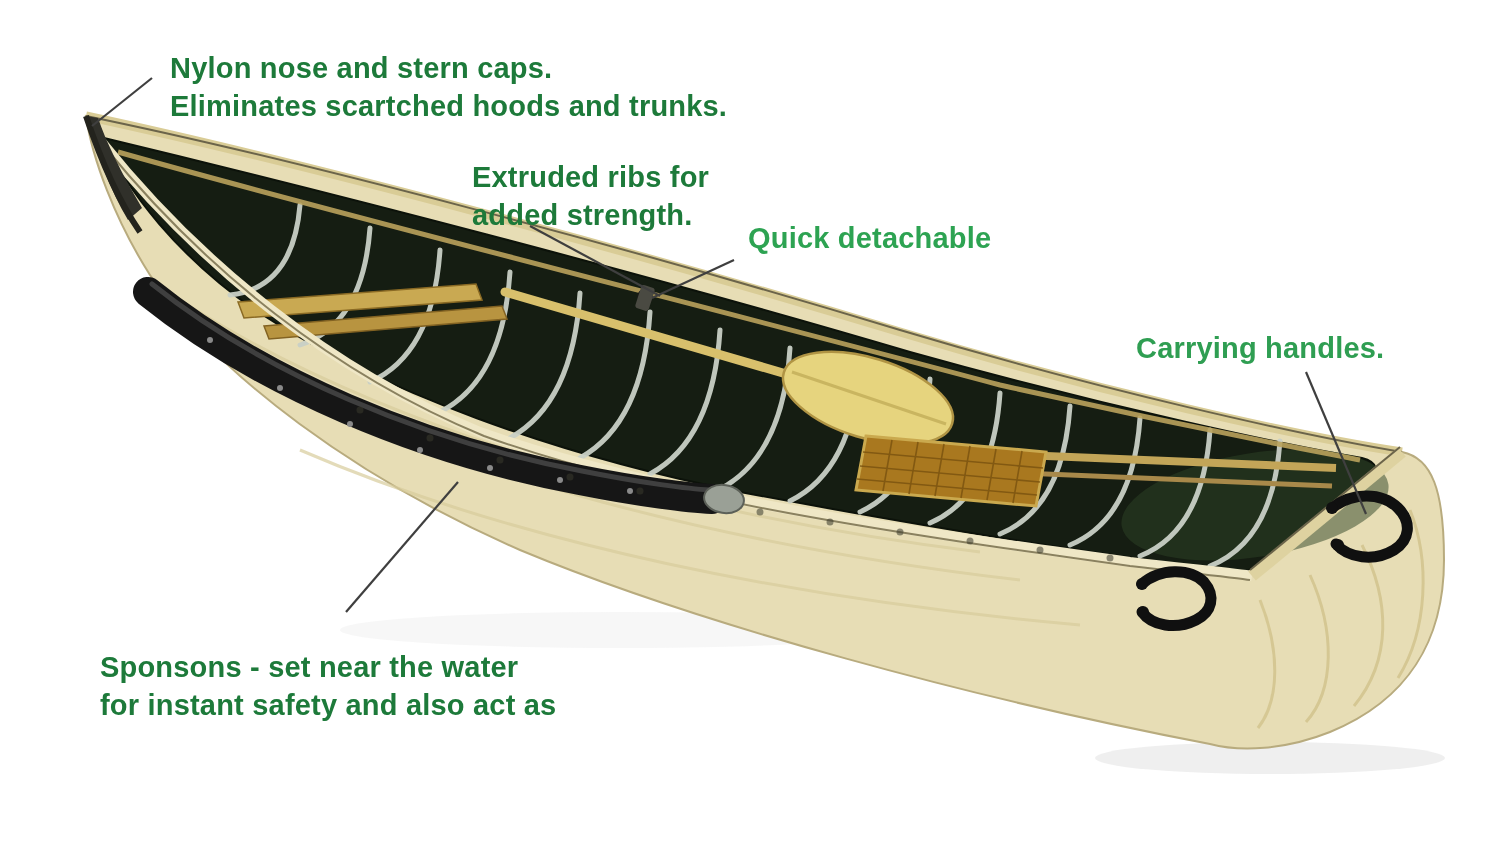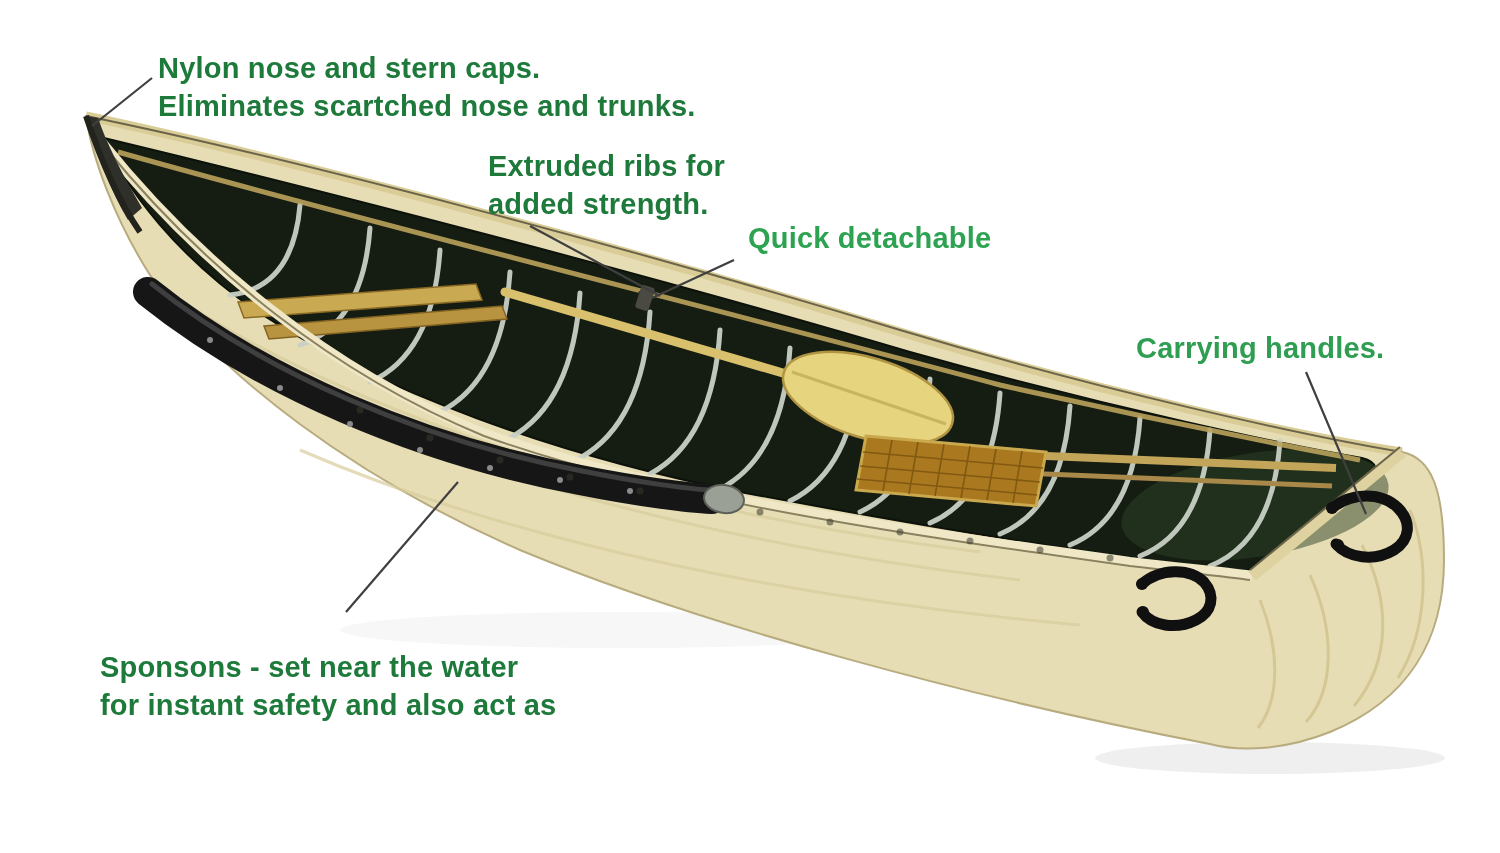--- a/index.html
+++ b/index.html
@@ -13,21 +13,21 @@
   .stage svg{position:absolute;left:0;top:0;}
   .label{
     position:absolute;
     font-weight:bold;
     font-size:29px;
     line-height:1.3;
     letter-spacing:0.2px;
     white-space:nowrap;
   }
   .label-1{left:158px;top:50px;}
-  .label-2{left:472px;top:148px;margin-left:16px;}
+  .label-2{left:472px;top:159px;}
   .label-3{left:740px;top:220px;margin-left:8px;}
   .label-4{left:1136px;top:330px;}
   .label-5{left:100px;top:649px;}
 </style>
 </head>
 <body>
 
 <div class="stage">
 
   <svg width="1500" height="853" viewBox="0 0 1500 853">
@@ -179,23 +179,23 @@
 
     <g stroke="#3f3f3f" stroke-width="2.2">
       <line x1="152" y1="78" x2="92" y2="126"></line>
       <line x1="530" y1="226" x2="660" y2="296"></line>
       <line x1="734" y1="260" x2="652" y2="298"></line>
       <line x1="1306" y1="372" x2="1366" y2="514"></line>
       <line x1="346" y1="612" x2="458" y2="482"></line>
     </g>
   </svg>
 
-  <div class="label label-1" style="color: rgb(29, 122, 58);">
+  <div class="label label-1" style="color: rgb(29, 122, 58); margin-left: 12px;">
     <div>Nylon nose and stern caps.</div>
-    <div>Eliminates scartched nose and trunks.</div>
+    <div>Eliminates scartched hoods and trunks.</div>
   </div>
 
   <div class="label label-2" style="color: rgb(29, 122, 58);">
     <div>Extruded ribs for</div>
     <div>added strength.</div>
   </div>
 
   <div class="label label-3" style="color: rgb(45, 163, 82);">
     <div>Quick detachable</div>
   </div>

